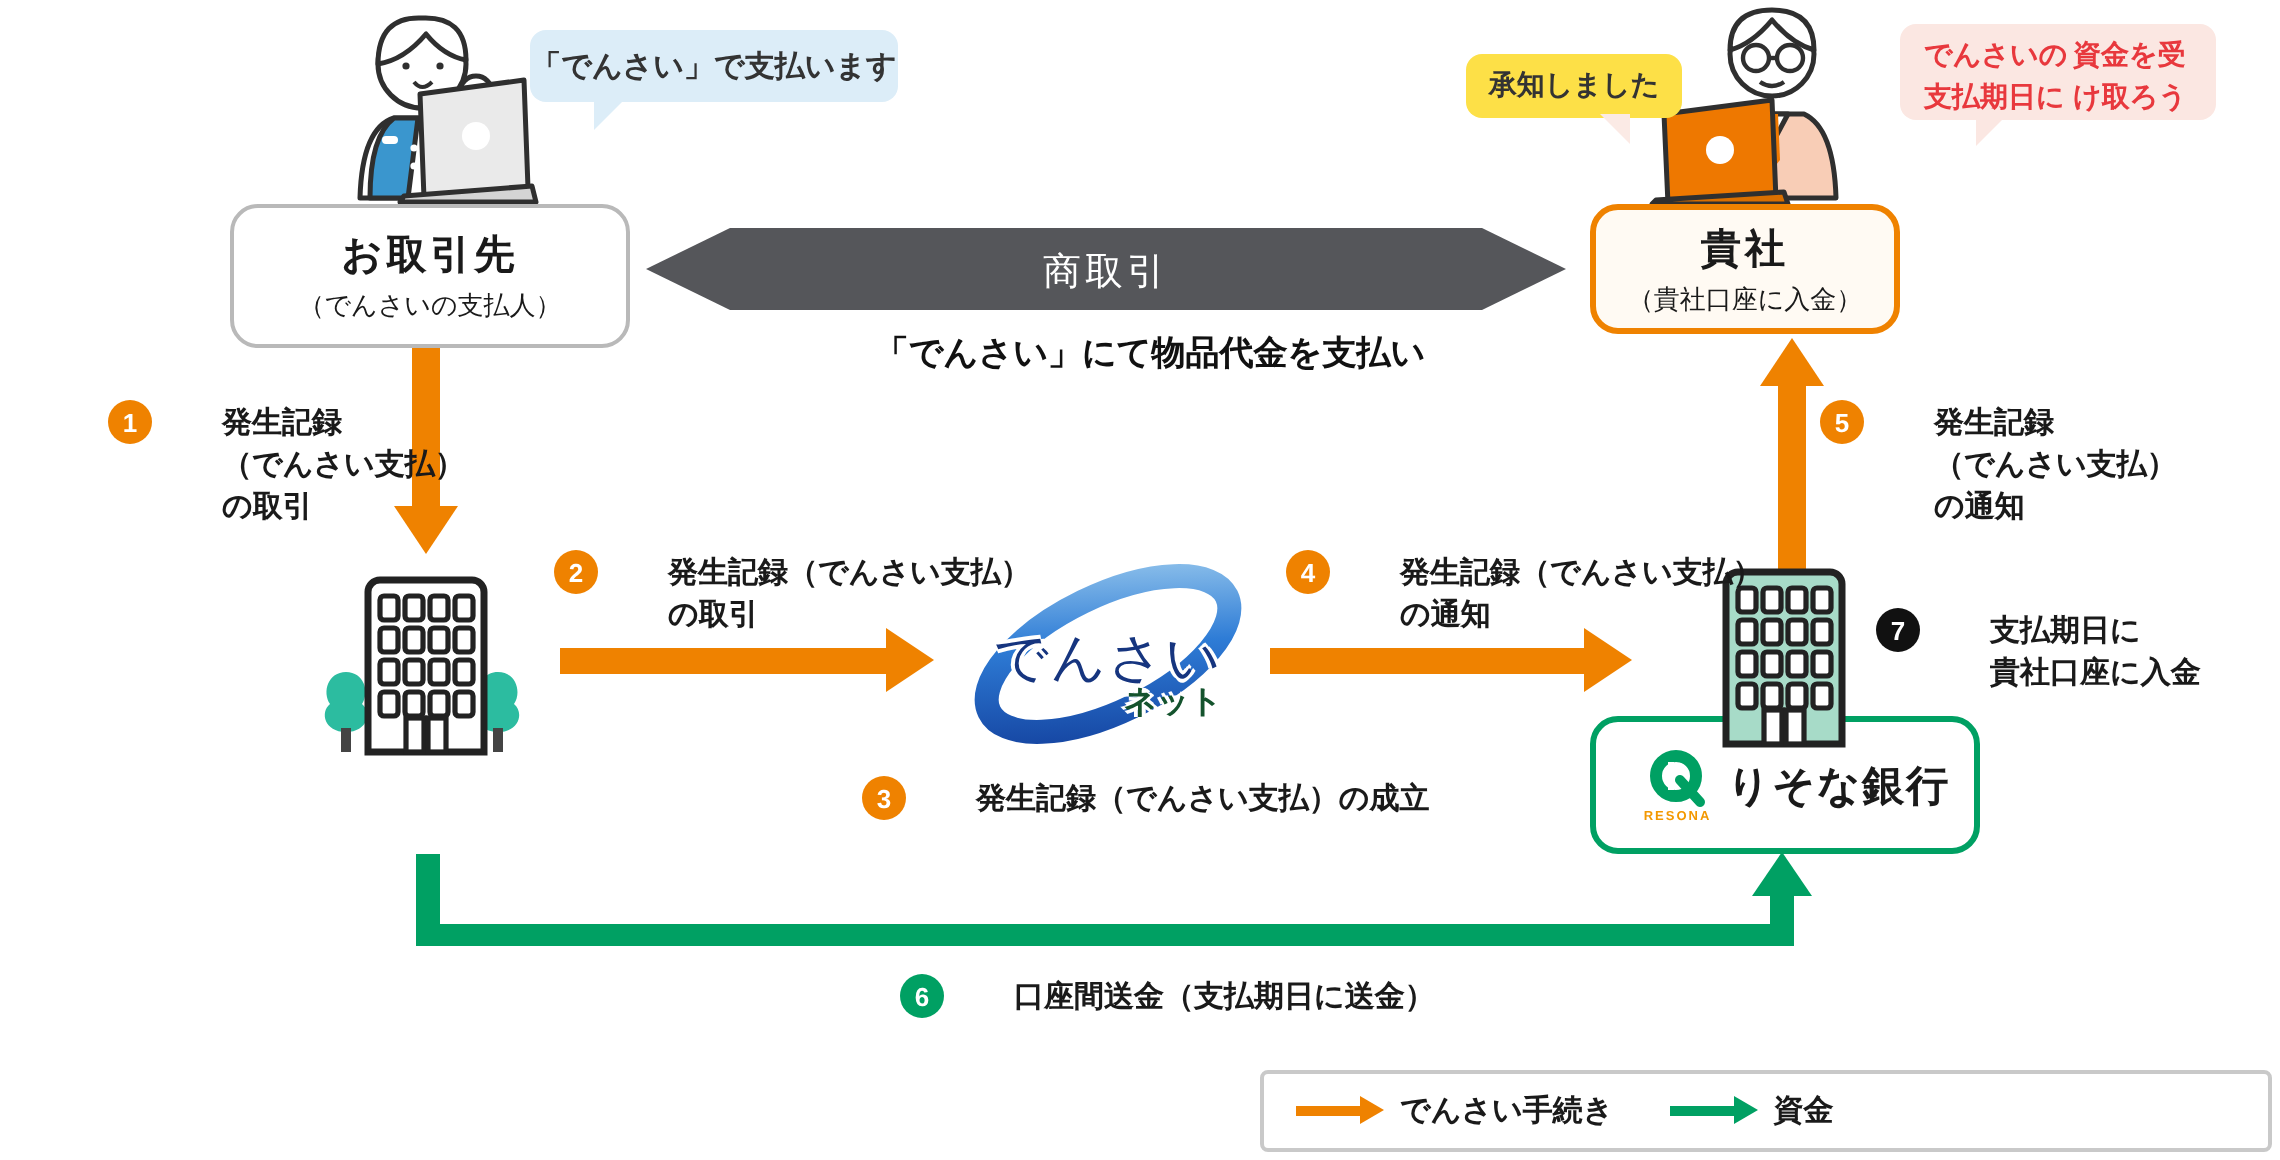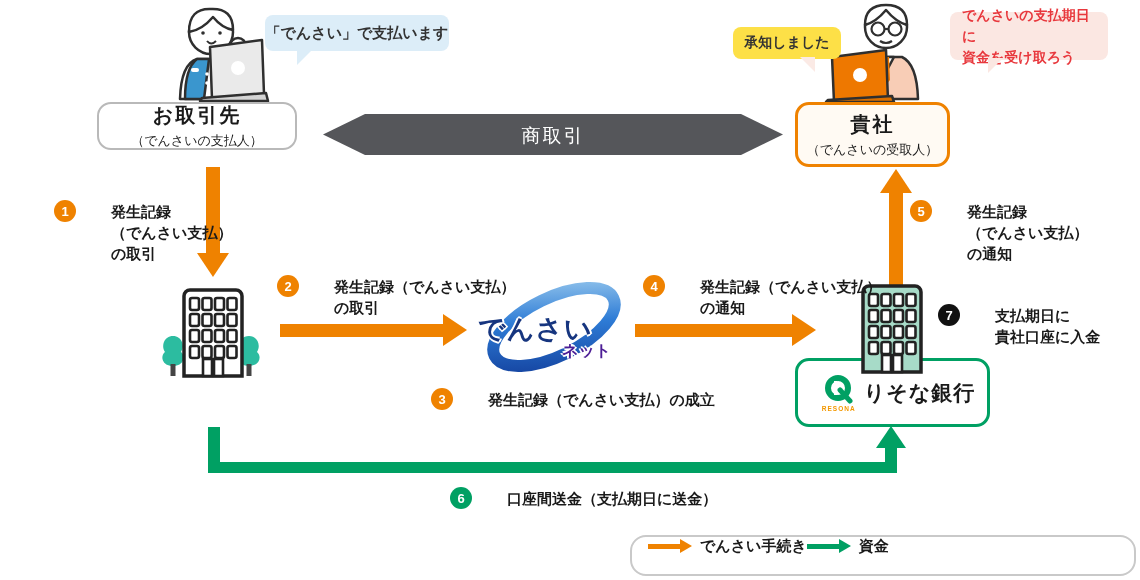--- a/index.html
+++ b/index.html
@@ -18,21 +18,21 @@
   
   .bubble { position:absolute; border-radius:8px; display:flex; align-items:center; justify-content:center;
             font-weight:bold; z-index:3; }
   .bubble-blue { background:#DCEDF8; font-size:15px; color:#333;margin-left:12px; }
   .bubble-blue::after { content:""; position:absolute; left:32px; bottom:-14px; width:0; height:0;
             border-top:16px solid #DCEDF8; border-right:16px solid transparent; }
   .bubble-ack { background:#fde047; font-size:14px; color:#333; }
   .bubble-ack::after { content:""; position:absolute; right:26px; bottom:-13px; width:0; height:0;
             border-top:15px solid #FBEAE5; border-left:15px solid transparent; }
   .bubble-think { background:#FBE7E2; color:#E8383D; font-size:14px; line-height:21px;
-            flex-direction:column; align-items:flex-start; padding:5px 12px; }
+            flex-direction:row; align-items:flex-start; padding:5px 12px; }
   .bubble-think::after { content:""; position:absolute; left:38px; bottom:-13px; width:0; height:0;
             border-top:15px solid #FBE7E2; border-right:15px solid transparent; }
 
   
   .band-label { position:absolute; left:323px; top:123px; width:460px; text-align:center;
             color:#fff; font-size:19px; font-weight:normal; letter-spacing:2px; z-index:2; }
   .trade-caption { position:absolute; left:360px; top:165px; width:430px; text-align:center;
             font-size:17px; font-weight:bold; color:#111; z-index:2; }
 
   
@@ -46,35 +46,35 @@
 
   
   .step { position:absolute; display:flex; align-items:flex-start; gap:8px; z-index:4; }
   .num { flex:none; width:22px; height:22px; border-radius:50%; background:#EF8200; color:#fff;
          font-size:13px; font-weight:bold; display:flex; align-items:center; justify-content:center; }
   .num-green { background:#00A063; } .num-black { background:#111; }
   .slines { font-size:15px; font-weight:bold; line-height:21px; padding-top:1px; }
   .slines div { white-space:nowrap;margin-left:27px; }
 
   
-  .densai-word { position:absolute; left:478px; top:311px; width:152px; 
-      font-size:27px; font-weight:700; color:#16357F; letter-spacing:1px; z-index:2;
+  .densai-word { position:absolute; left:478px; top:311px; width:152px; text-align:center;
+      font-size:27px; font-weight:400; color:#16357F; letter-spacing:1px; z-index:2;
       text-shadow:-2px 0 #fff,2px 0 #fff,0 -2px #fff,0 2px #fff,-1px -1px #fff,1px 1px #fff; }
-  .densai-sub { position:absolute; left:562px; top:341px; font-size:16px; font-weight:900; color:#4c1d95; z-index:2;
+  .densai-sub { position:absolute; left:562px; top:341px; font-size:16px; font-weight:900; color:#14532d; z-index:2;
       text-shadow:-2px 0 #fff,2px 0 #fff,0 -2px #fff,0 2px #fff; }
 
   
   .resona-row { display:flex; align-items:center; gap:8px; }
   .resona-logo-wrap { display:flex; flex-direction:column; align-items:center; }
   .resona-caption { font-size:6.5px; font-weight:bold; color:#F39800; letter-spacing:1px; margin-top:1px; }
   .resona-name { font-size:21px; font-weight:bold; letter-spacing:1px; }
 
   
   .legend { position:absolute; left:630px; top:535px; width:506px; height:41px; border:2px solid #C9C9C9;
-            border-radius:16px; display:flex; align-items:flex-start; padding:0 16px; z-index:4; background:#fff; }
+            border-radius:4px; display:flex; align-items:center; padding:0 16px; gap:28px; z-index:4; background:#fff; }
   .legend-item { display:flex; align-items:center; gap:10px; font-size:15px; font-weight:bold; }
   .l-arr { position:relative; width:32px; height:5px; margin-right:10px; }
   .l-arr::after { content:""; position:absolute; right:-12px; top:-5px; width:0; height:0;
             border-top:7.5px solid transparent; border-bottom:7.5px solid transparent; border-left:12px solid; }
   .l-arr-orange { background:#EF8200; } .l-arr-orange::after { border-left-color:#EF8200; }
   .l-arr-green { background:#00A063; } .l-arr-green::after { border-left-color:#00A063; }
   .l-bar { width:52px; height:13px; border-radius:7px; background:#595959; }
 
   svg.abs { position:absolute; z-index:3; }
 </style>
@@ -134,28 +134,29 @@
   </div>
   <div class="bubble bubble-think" style="left:950px;top:12px;width:158px;height:48px">
     <span>でんさいの支払期日に</span>
     <span>資金を受け取ろう</span>
   </div>
 
   <svg class="abs" style="left:323px;top:114px;z-index:1" width="460" height="41" viewBox="0 0 460 41">
     <polygon points="0,20.5 42,0 418,0 460,20.5 418,41 42,41" fill="#55565A"></polygon>
   </svg>
   <div class="band-label">商取引</div>
-
-  <div class="node" style="left:97px;top:102px;width:200px;height:48px">
+  <div class="trade-caption">「でんさい」にて物品代金を支払い</div>
+
+  <div class="node" style="left:115px;top:102px;width:200px;height:72px">
     <div class="t">お取引先</div>
     <div class="s">（でんさいの支払人）</div>
   </div>
   <div class="node node-orange" style="left:795px;top:102px;width:155px;height:65px">
     <div class="t">貴社</div>
-    <div class="s">（でんさいの受取人）</div>
+    <div class="s">（貴社口座に入金）</div>
   </div>
 
   <div class="seg" style="left:206px;top:167px;width:14px;height:86px"></div>
   <div class="ah ah-down" style="left:197px;top:253px"></div>
 
   <div class="seg" style="left:280px;top:324px;width:163px;height:13px"></div>
   <div class="ah ah-right" style="left:443px;top:314px"></div>
 
   <div class="seg" style="left:635px;top:324px;width:157px;height:13px"></div>
   <div class="ah ah-right" style="left:792px;top:314px"></div>

